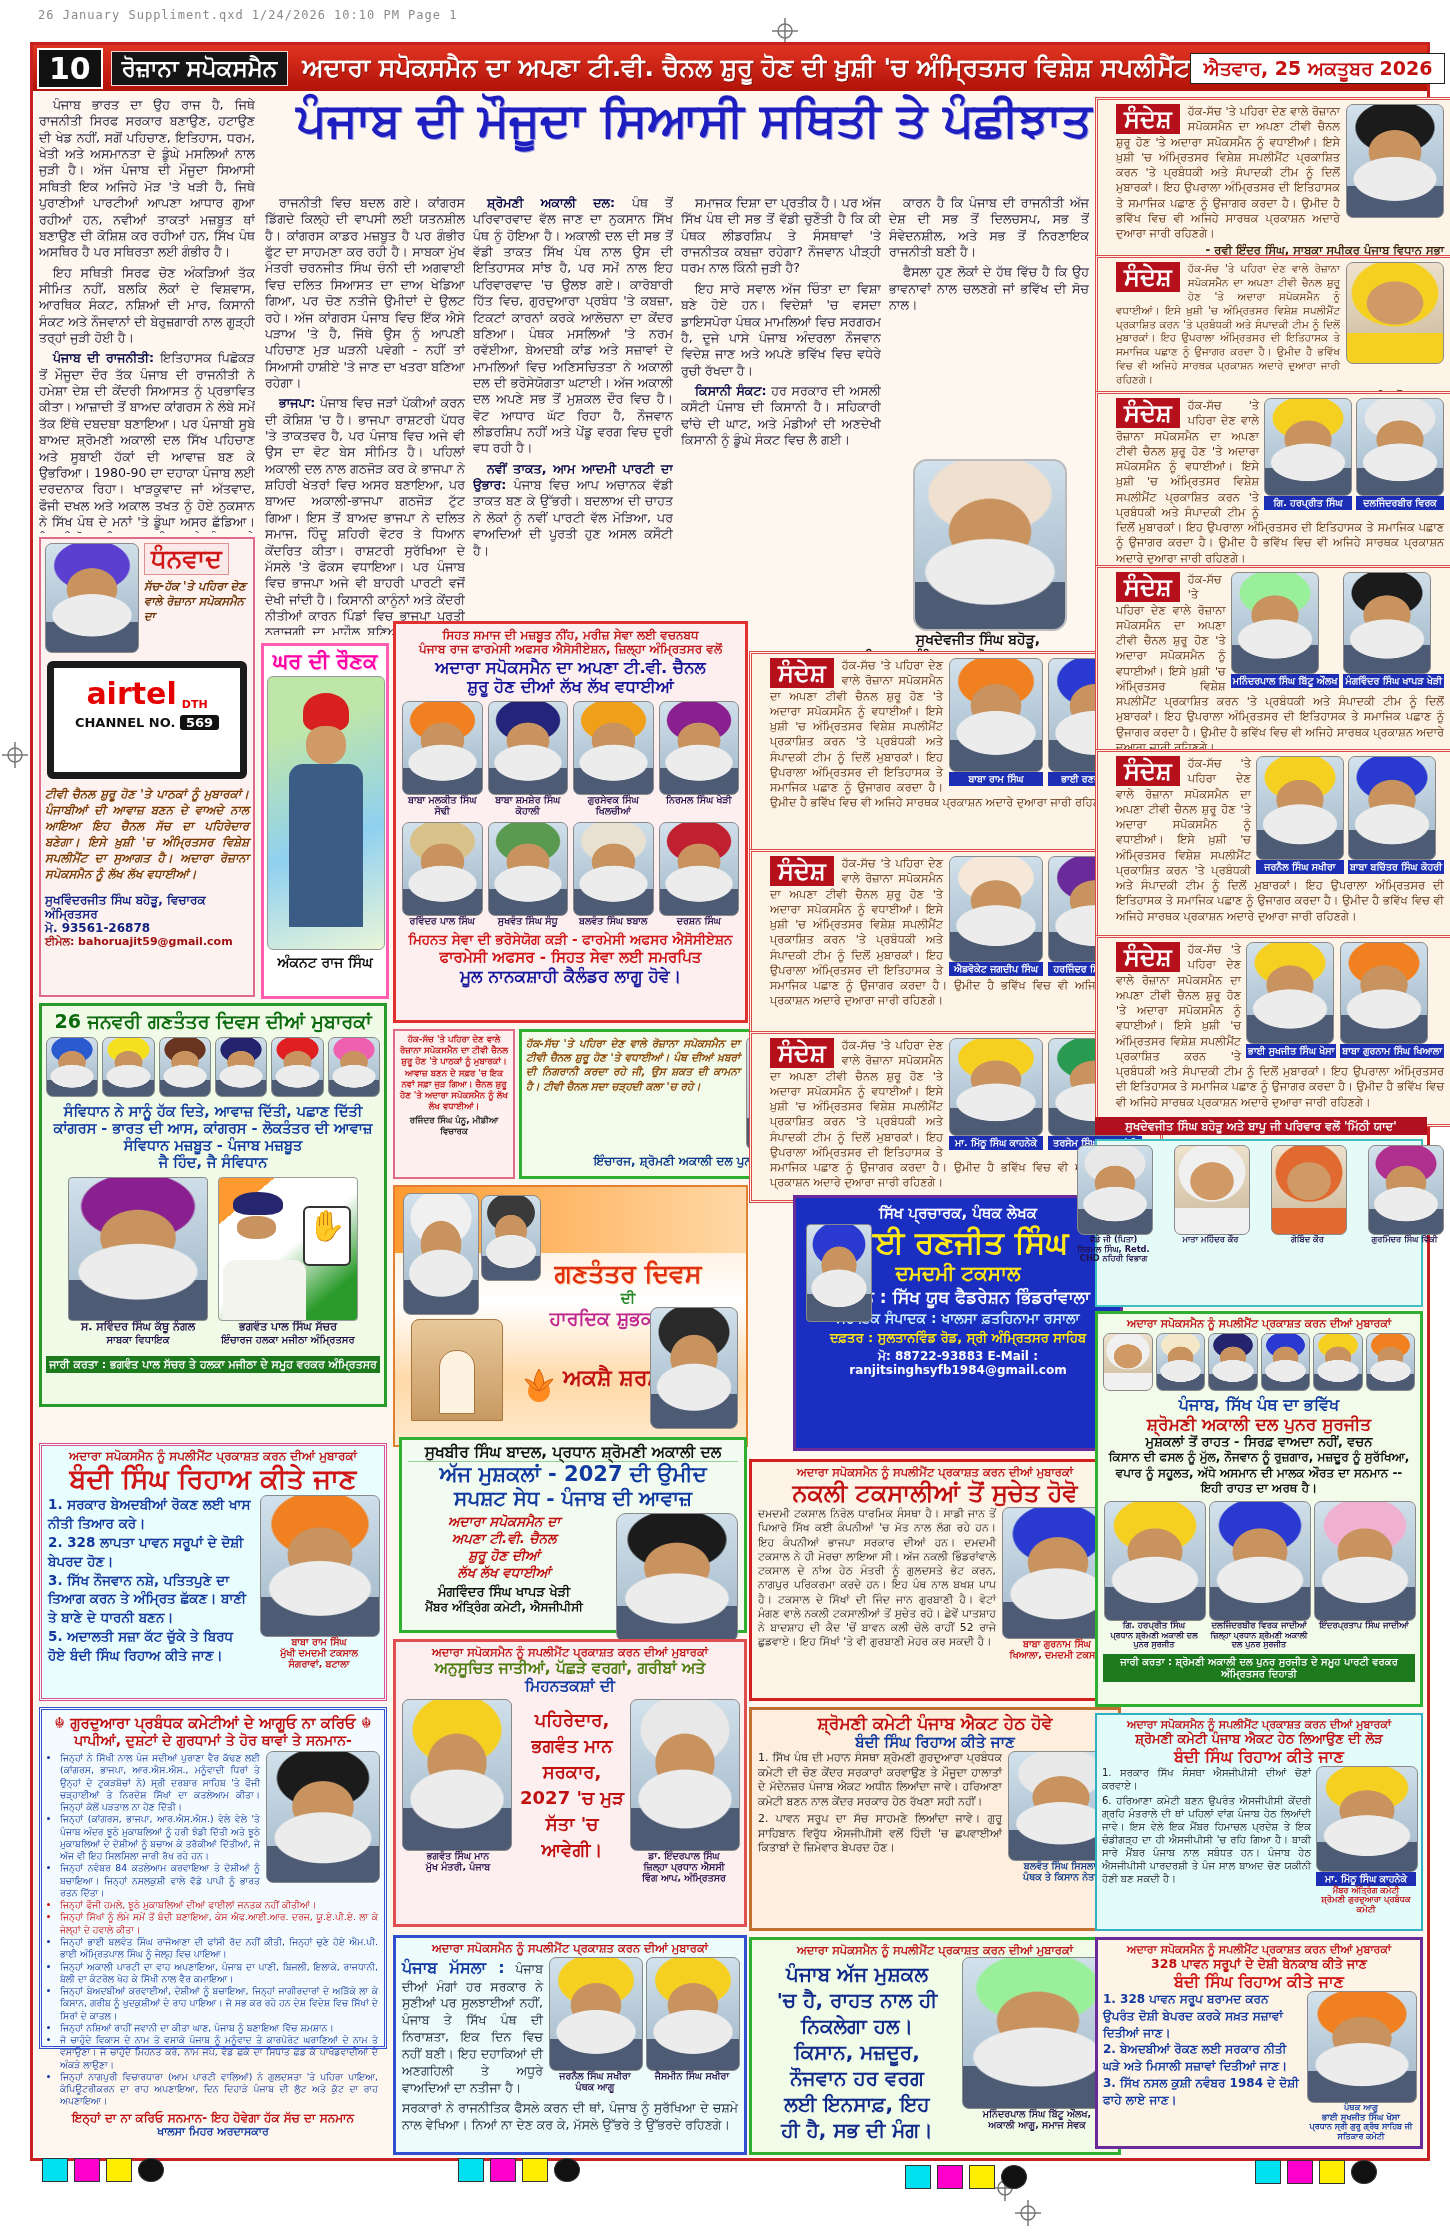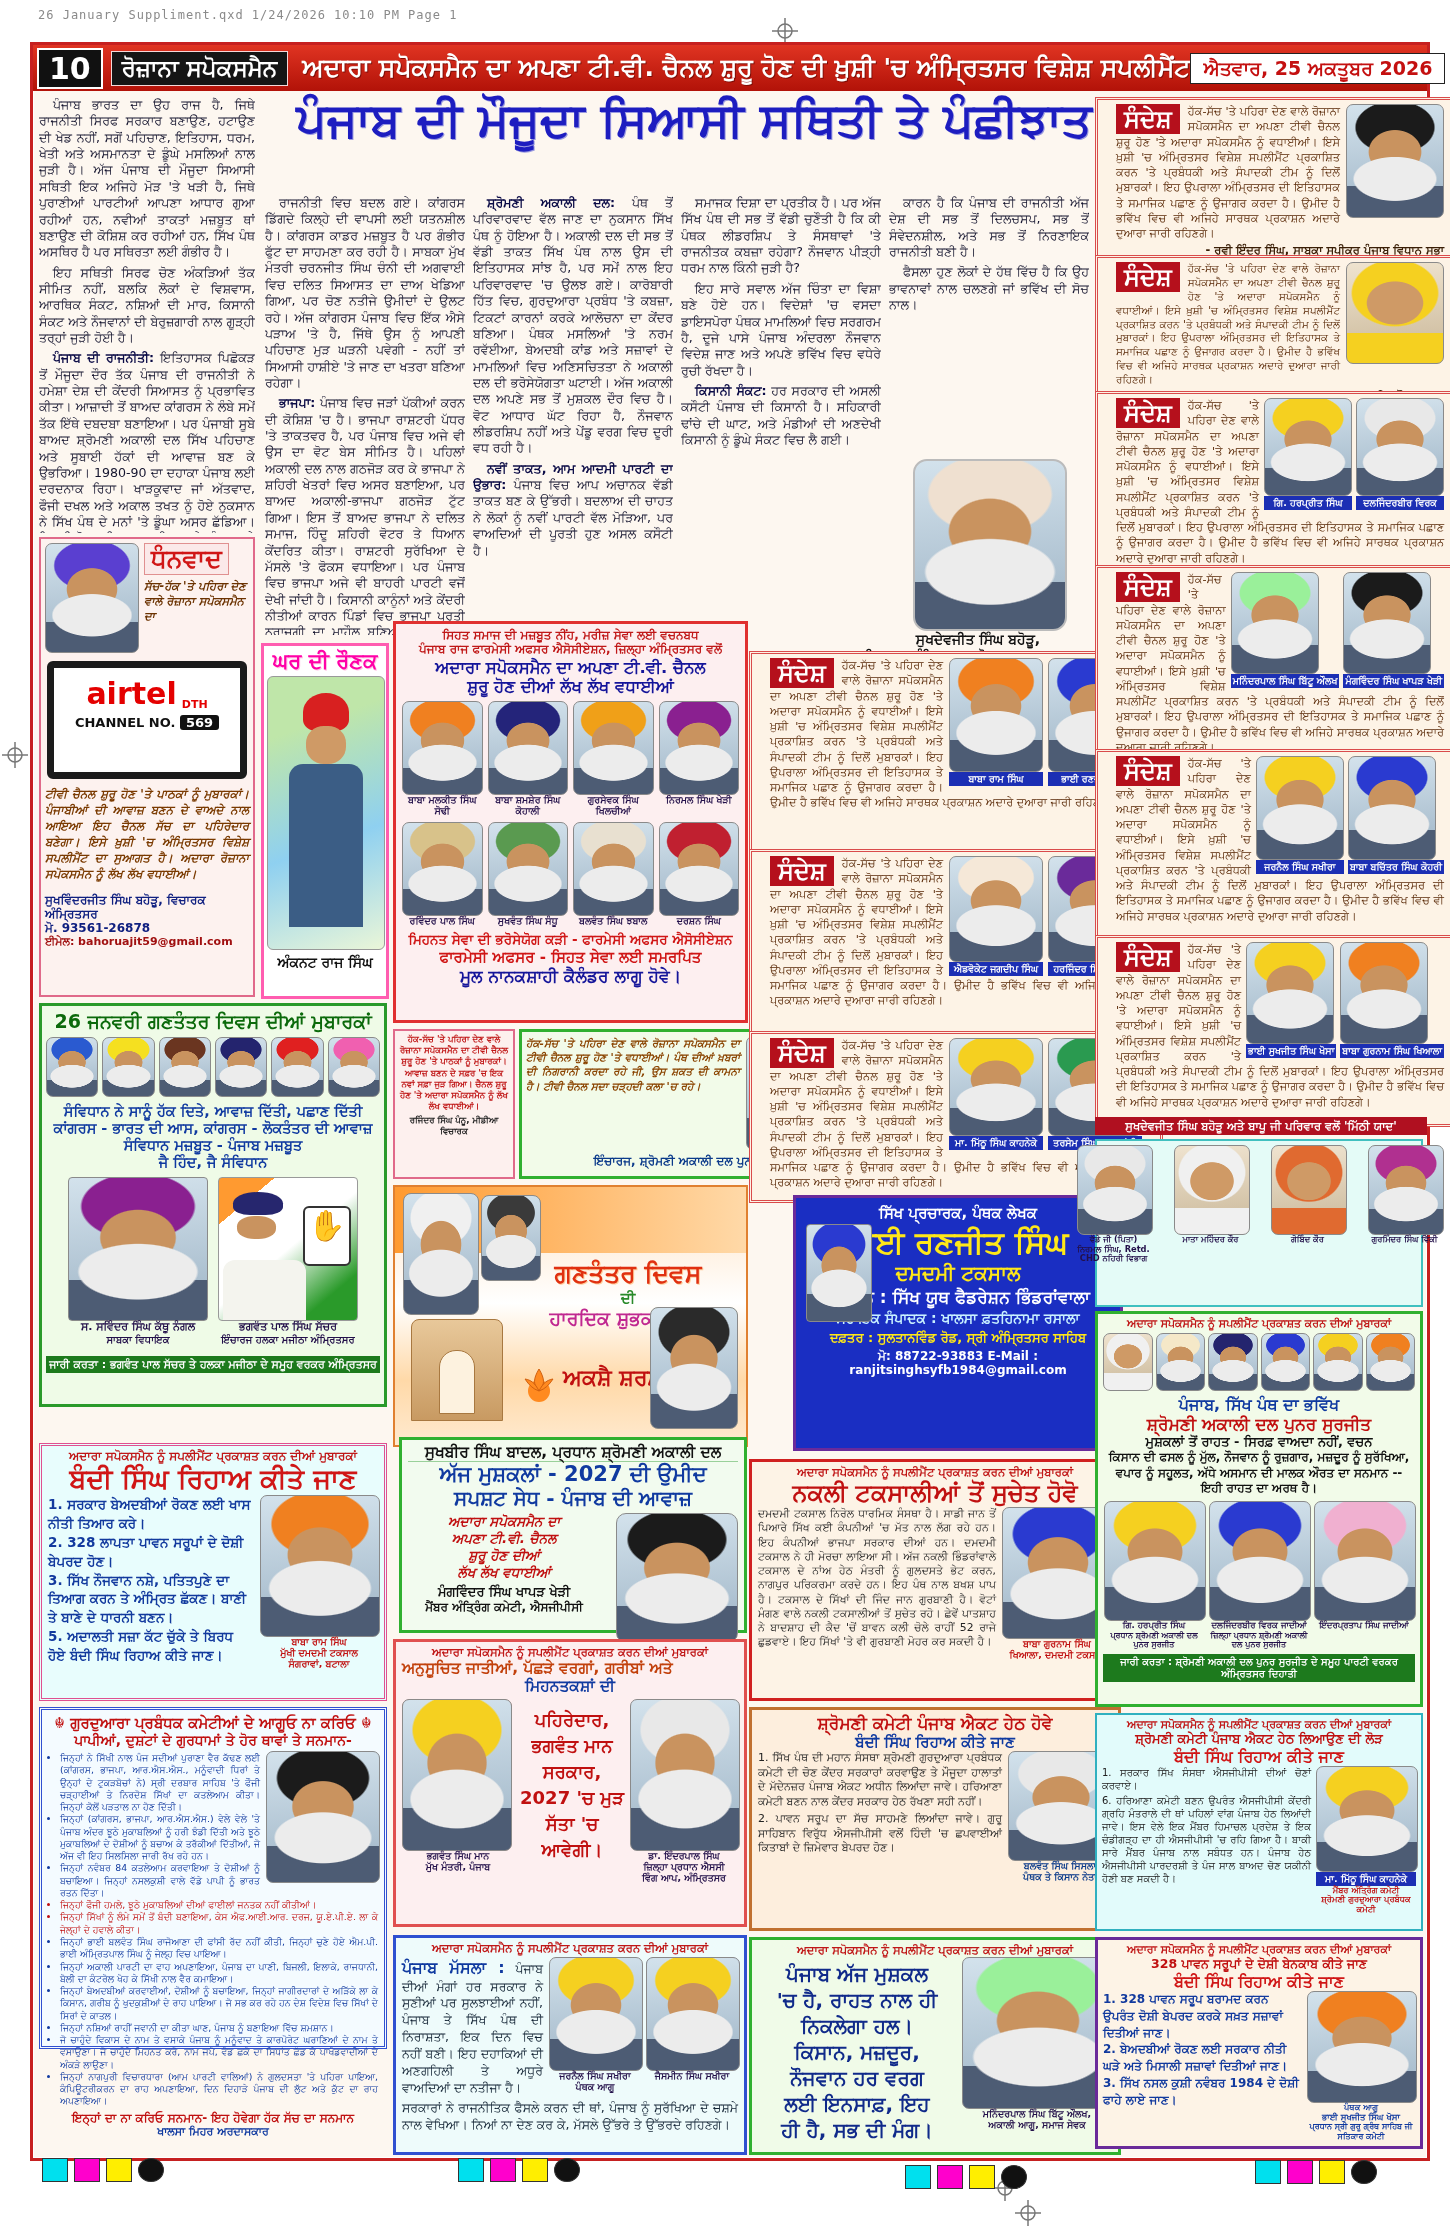--- a/index.html
+++ b/index.html
@@ -395,21 +395,21 @@
           <div style="color:#c01010;font-weight:bold;font-size:13.5px;font-style:italic;">ਲੱਖ ਲੱਖ ਵਧਾਈਆਂ</div>
           <div style="color:#111;font-weight:bold;font-size:13px;margin-top:3px;">ਮੰਗਵਿੰਦਰ ਸਿੰਘ ਖਾਪੜ ਖੇੜੀ</div>
           <div style="color:#111;font-weight:bold;font-size:12px;">ਮੈਂਬਰ ਅੰਤ੍ਰਿੰਗ ਕਮੇਟੀ, ਐਸਜੀਪੀਸੀ</div>
         </div>
         <div class="ph" style="--t:#1b1b1b;width:120px;height:128px;flex:0 0 auto;border-radius:10px;"></div>
       </div>
     </div>
 
     <div class="abs bx" style="left:360px;top:1594px;width:354px;height:288px;border:3px solid #e05050;background:#fdeff0;padding:3px 6px;">
       <div class="hdrline" style="font-size:11.5px;">ਅਦਾਰਾ ਸਪੋਕਸਮੈਨ ਨੂੰ ਸਪਲੀਮੈਂਟ ਪ੍ਰਕਾਸ਼ਤ ਕਰਨ ਦੀਆਂ ਮੁਬਾਰਕਾਂ</div>
-      <div style="color:#c2410c;font-weight:bold;font-size:15.5px;">ਅਨੁਸੂਚਿਤ ਜਾਤੀਆਂ, ਪੱਛੜੇ ਵਰਗਾਂ, ਗਰੀਬਾਂ ਅਤੇ</div>
+      <div style="color:#4d7c0f;font-weight:bold;font-size:15.5px;text-align:center;">ਅਨੁਸੂਚਿਤ ਜਾਤੀਆਂ, ਪੱਛੜੇ ਵਰਗਾਂ, ਗਰੀਬਾਂ ਅਤੇ</div>
       <div style="color:#103aa0;font-weight:bold;font-size:15.5px;text-align:center;">ਮਿਹਨਤਕਸ਼ਾਂ ਦੀ</div>
       <div style="display:flex;gap:6px;margin-top:4px;align-items:stretch;">
         <div style="width:112px;">
           <div class="ph" style="--t:#f5d020;width:108px;height:150px;background-color:#d05030;"></div>
           <div class="cap">ਭਗਵੰਤ ਸਿੰਘ ਮਾਨ</div>
           <div class="cap">ਮੁੱਖ ਮੰਤਰੀ, ਪੰਜਾਬ</div>
         </div>
         <div style="flex:1;text-align:center;color:#c01010;font-weight:bold;font-size:18px;line-height:1.45;padding-top:8px;">
           <div>ਪਹਿਰੇਦਾਰ,</div>
           <div>ਭਗਵੰਤ ਮਾਨ</div>

